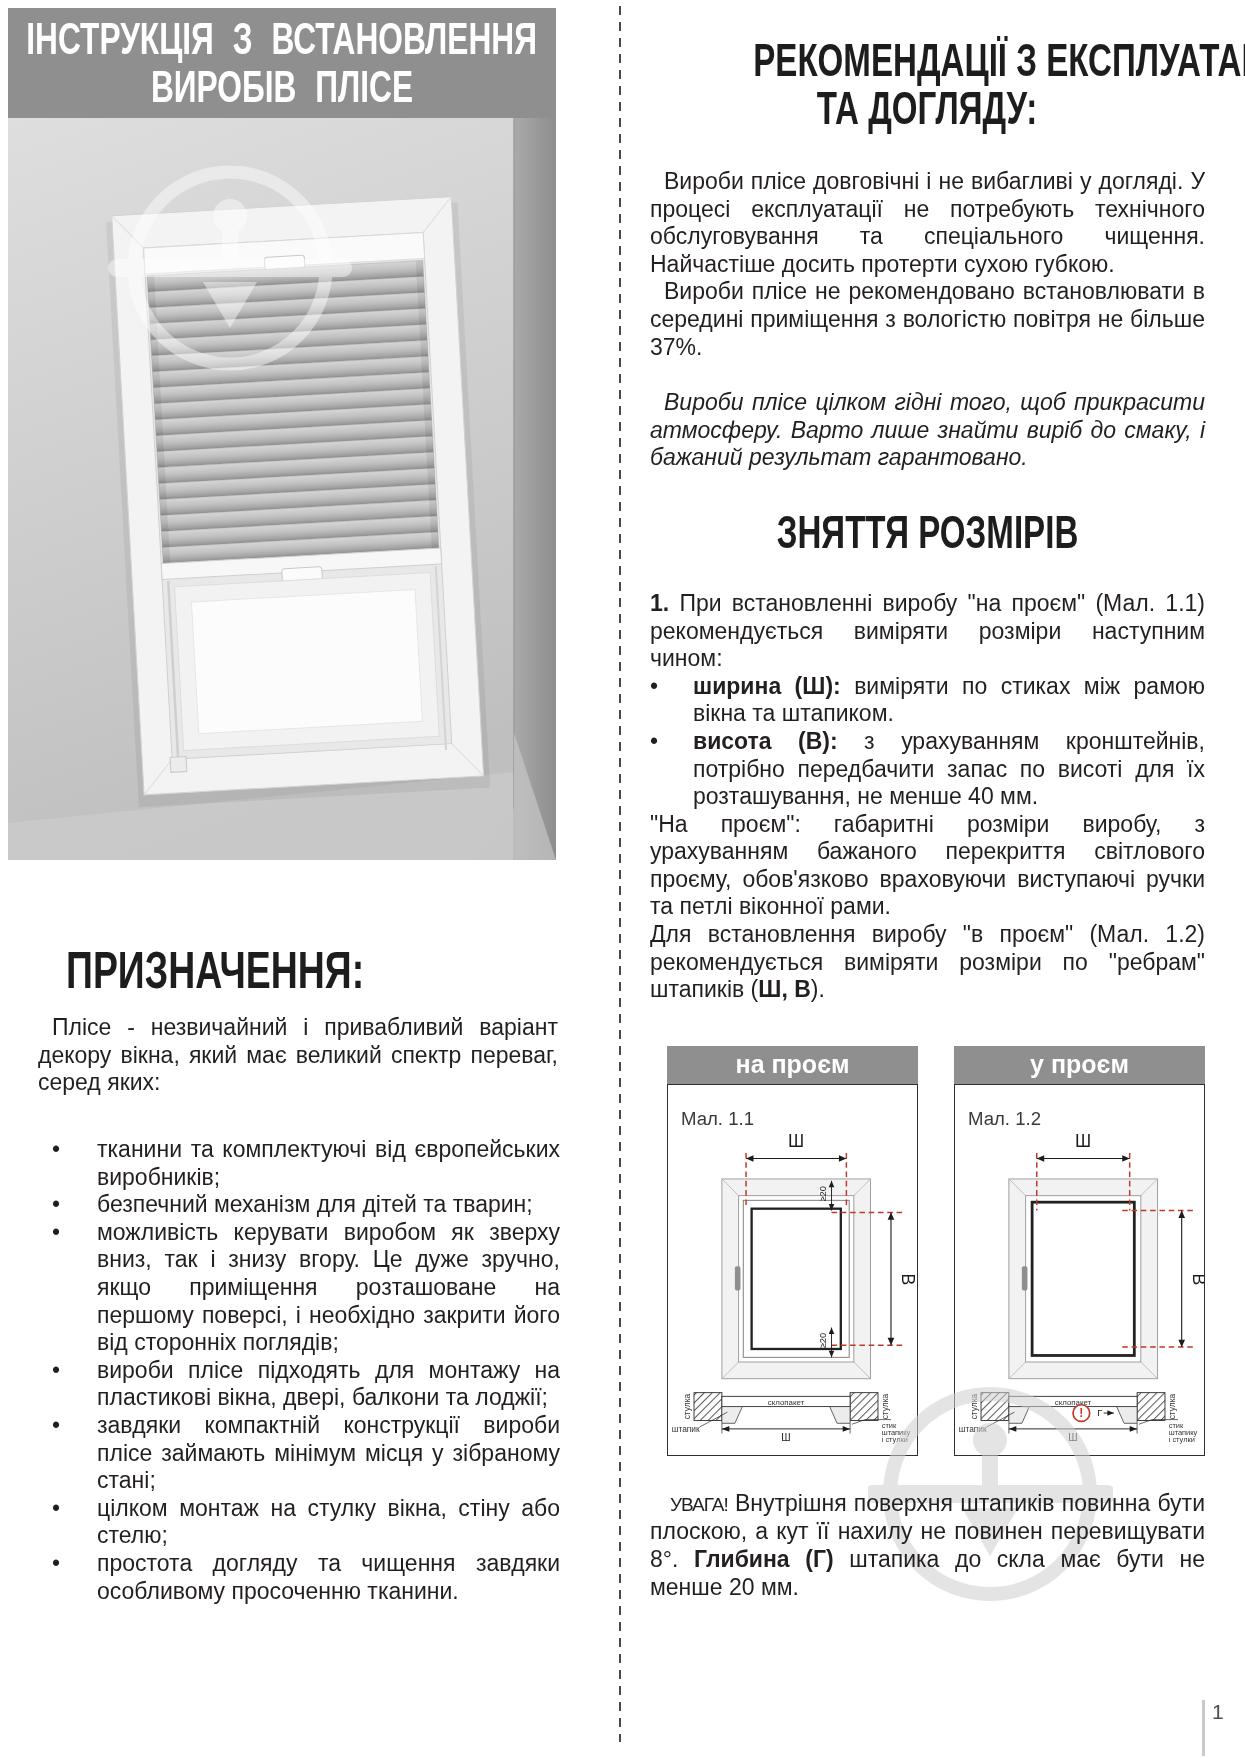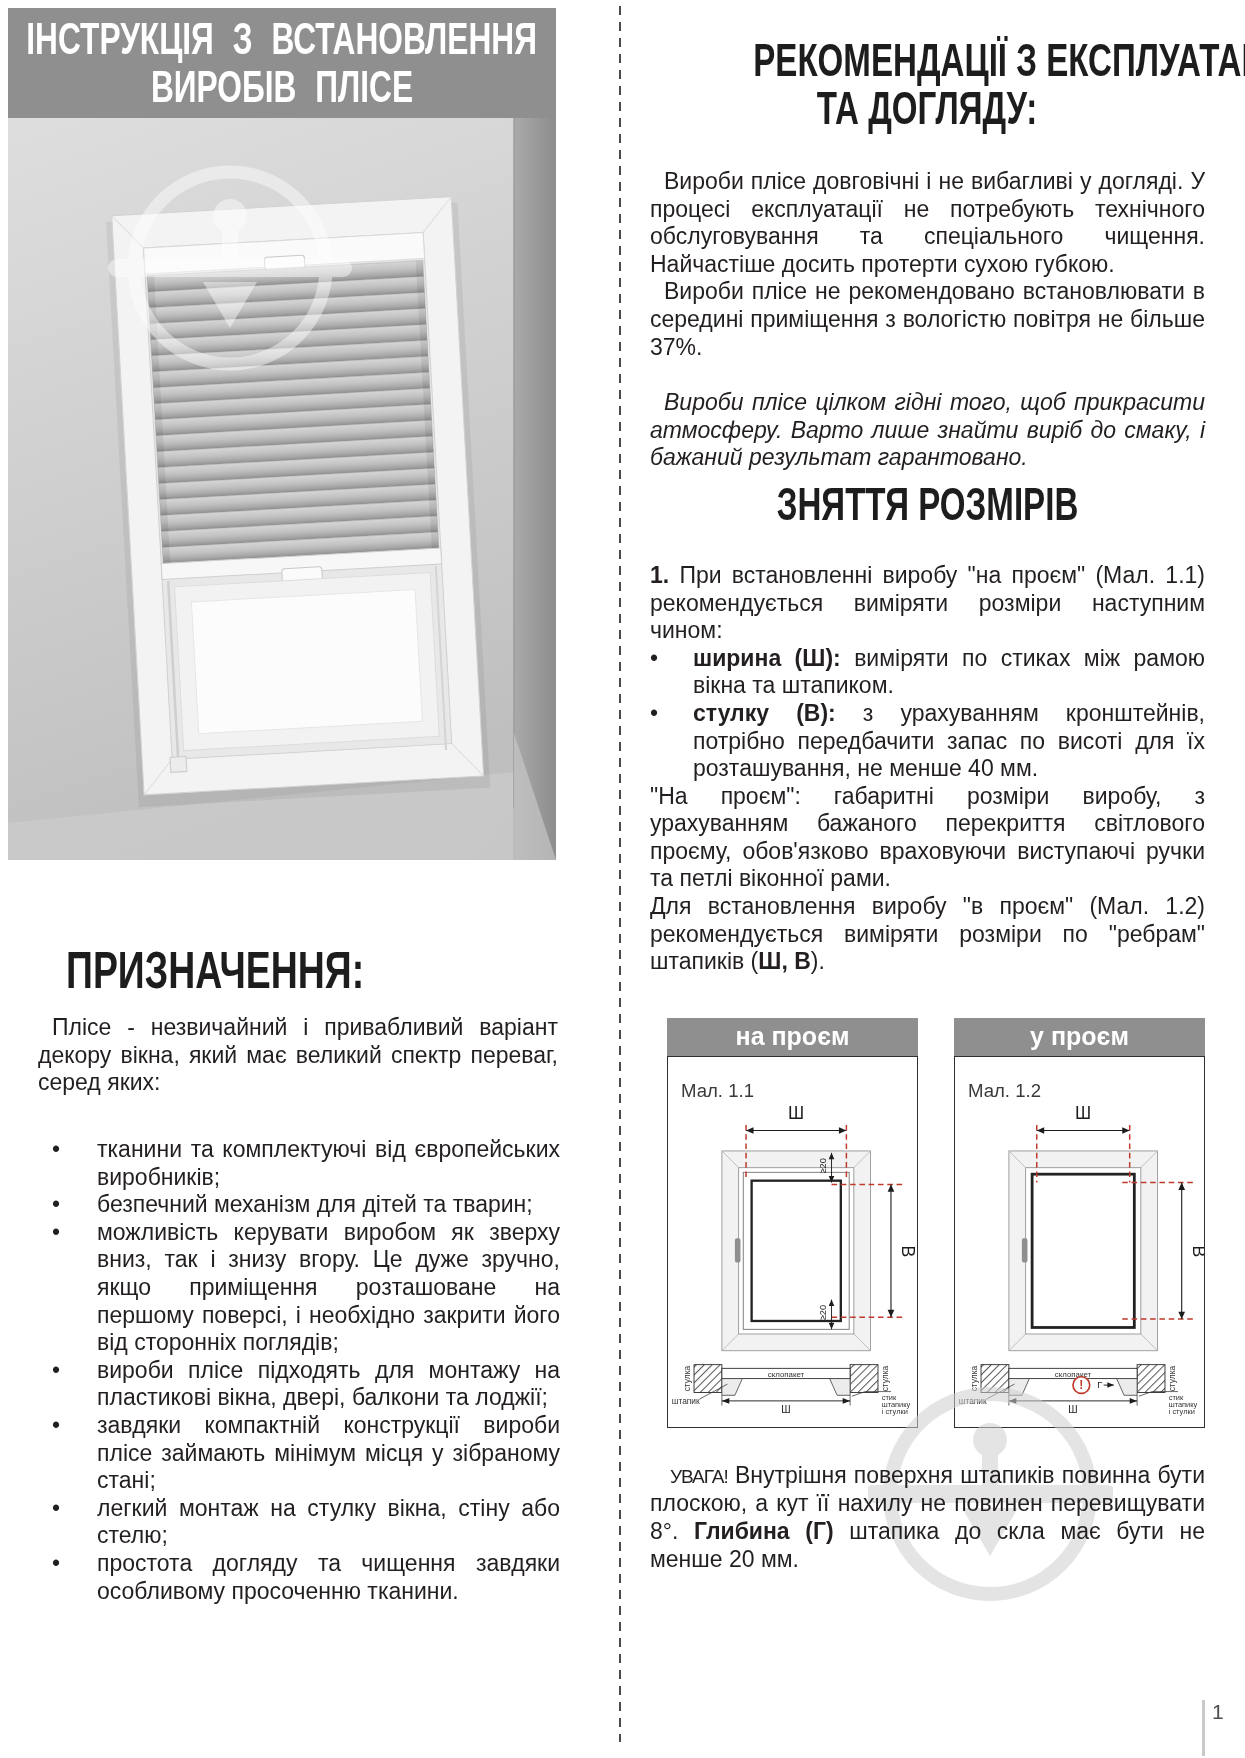--- a/index.html
+++ b/index.html
@@ -23,21 +23,21 @@
   .divider{position:absolute;left:619px;top:6px;width:2px;height:1736px;
            background:repeating-linear-gradient(to bottom,#4a4a4a 0 9px,transparent 9px 16px);}
   
   .rc{position:absolute;left:650px;top:0;width:555px;}
   .h-big{font-size:46px;line-height:48px;text-align:center;color:#1d1d1d;}
   .rc-title{margin-top:36px;}
   .rc p{margin:0;font-size:23px;line-height:27.6px;text-align:justify;}
   .p-ind{text-indent:14px;}
   .rc-p1{margin-top:36px !important;}
   .rc-p3{margin-top:28px !important;font-style:italic;}
-  .sizes-title{margin-top:8px;}
+  .sizes-title{margin-top:36px;}
   .step1{margin-top:34px !important;}
   .bd{font-weight:bold;}
   .m-item{display:flex;font-size:23px;line-height:27.6px;}
   .m-dot{flex:0 0 43px;}
   .m-txt{flex:1;text-align:justify;}
   .figrow{margin-top:42px;display:flex;gap:19px;}
   .figbox{width:311px;padding-left:17px;}
   .fighead{height:38px;background:#8f8f8f;color:#fff;font-weight:bold;font-size:25px;
            display:flex;align-items:center;justify-content:center;}
   .figbody{border:1.6px solid #2f2f2f;height:372px;box-sizing:border-box;background:#fff;}
@@ -155,21 +155,21 @@
     <div class="b-item">
       <span class="b-dot">•</span>
       <span class="b-txt">вироби плісе підходять для монтажу на пластикові вікна, двері, балкони та лоджії;</span>
       </div>
     <div class="b-item">
       <span class="b-dot">•</span>
       <span class="b-txt">завдяки компактній конструкції вироби плісе займають мінімум місця у зібраному стані;</span>
       </div>
     <div class="b-item">
       <span class="b-dot">•</span>
-      <span class="b-txt">легкий монтаж на стулку вікна, стіну або стелю;</span>
+      <span class="b-txt">цілком монтаж на стулку вікна, стіну або стелю;</span>
       </div>
     <div class="b-item">
       <span class="b-dot">•</span>
       <span class="b-txt">простота догляду та чищення завдяки особливому просоченню тканини.</span>
       </div>
   </div>
 
   <div class="divider"></div>
 
   <div class="rc">
@@ -186,21 +186,21 @@
     </div>
 
     <p class="step1"><span class="bd">1.</span><span> При встановленні виробу "на проєм" (Мал. 1.1) рекомендується виміряти розміри наступним чином:</span></p>
 
     <div class="m-item">
       <span class="m-dot">•</span>
       <span class="m-txt"><span class="bd">ширина (Ш):</span><span> виміряти по стиках між рамою вікна та штапиком.</span></span>
     </div>
     <div class="m-item">
       <span class="m-dot">•</span>
-      <span class="m-txt"><span class="bd">стулку (В):</span><span> з урахуванням кронштейнів, потрібно передбачити запас по висоті для їх розташування, не менше 40 мм.</span></span>
+      <span class="m-txt"><span class="bd">висота (В):</span><span> з урахуванням кронштейнів, потрібно передбачити запас по висоті для їх розташування, не менше 40 мм.</span></span>
     </div>
 
     <p>"На проєм": габаритні розміри виробу, з урахуванням бажаного перекриття світлового проєму, обов'язково враховуючи виступаючі ручки та петлі віконної рами.</p>
     <p><span>Для встановлення виробу "в проєм" (Мал. 1.2) рекомендується виміряти розміри по "ребрам" штапиків (</span><span class="bd">Ш, В</span><span>).</span></p>
 
     <div class="figrow">
 
       <div class="figbox">
         <div class="fighead">на проєм</div>
         <div class="figbody">

